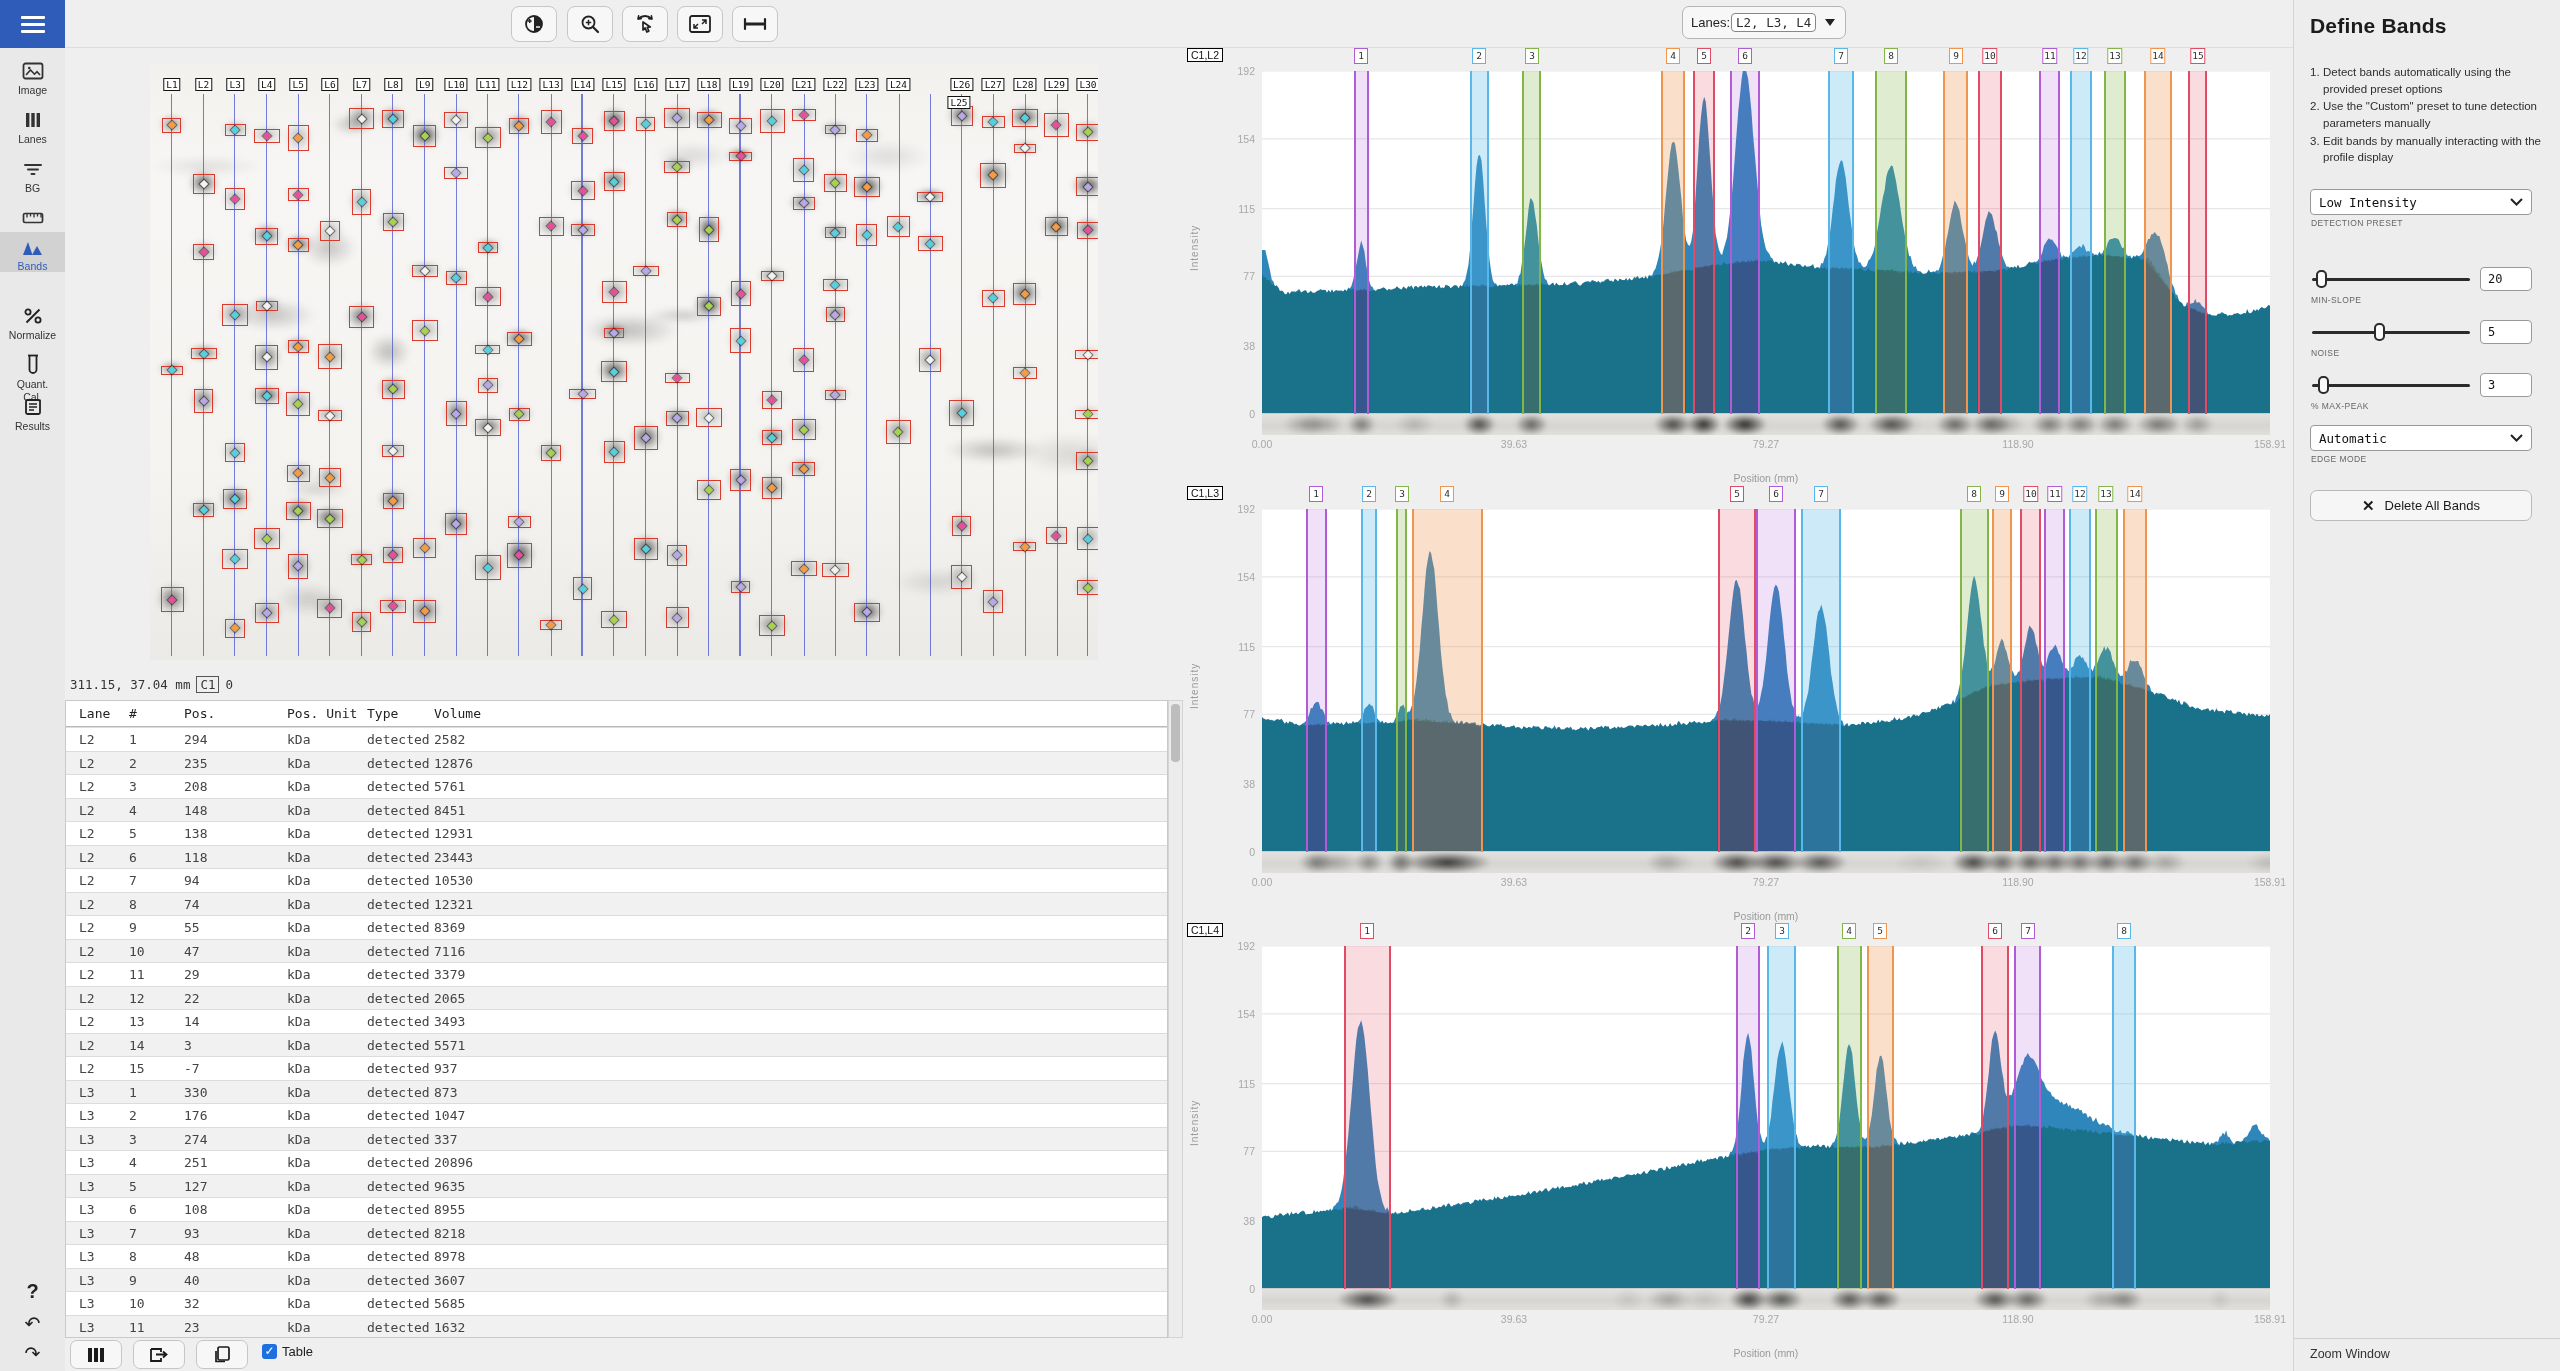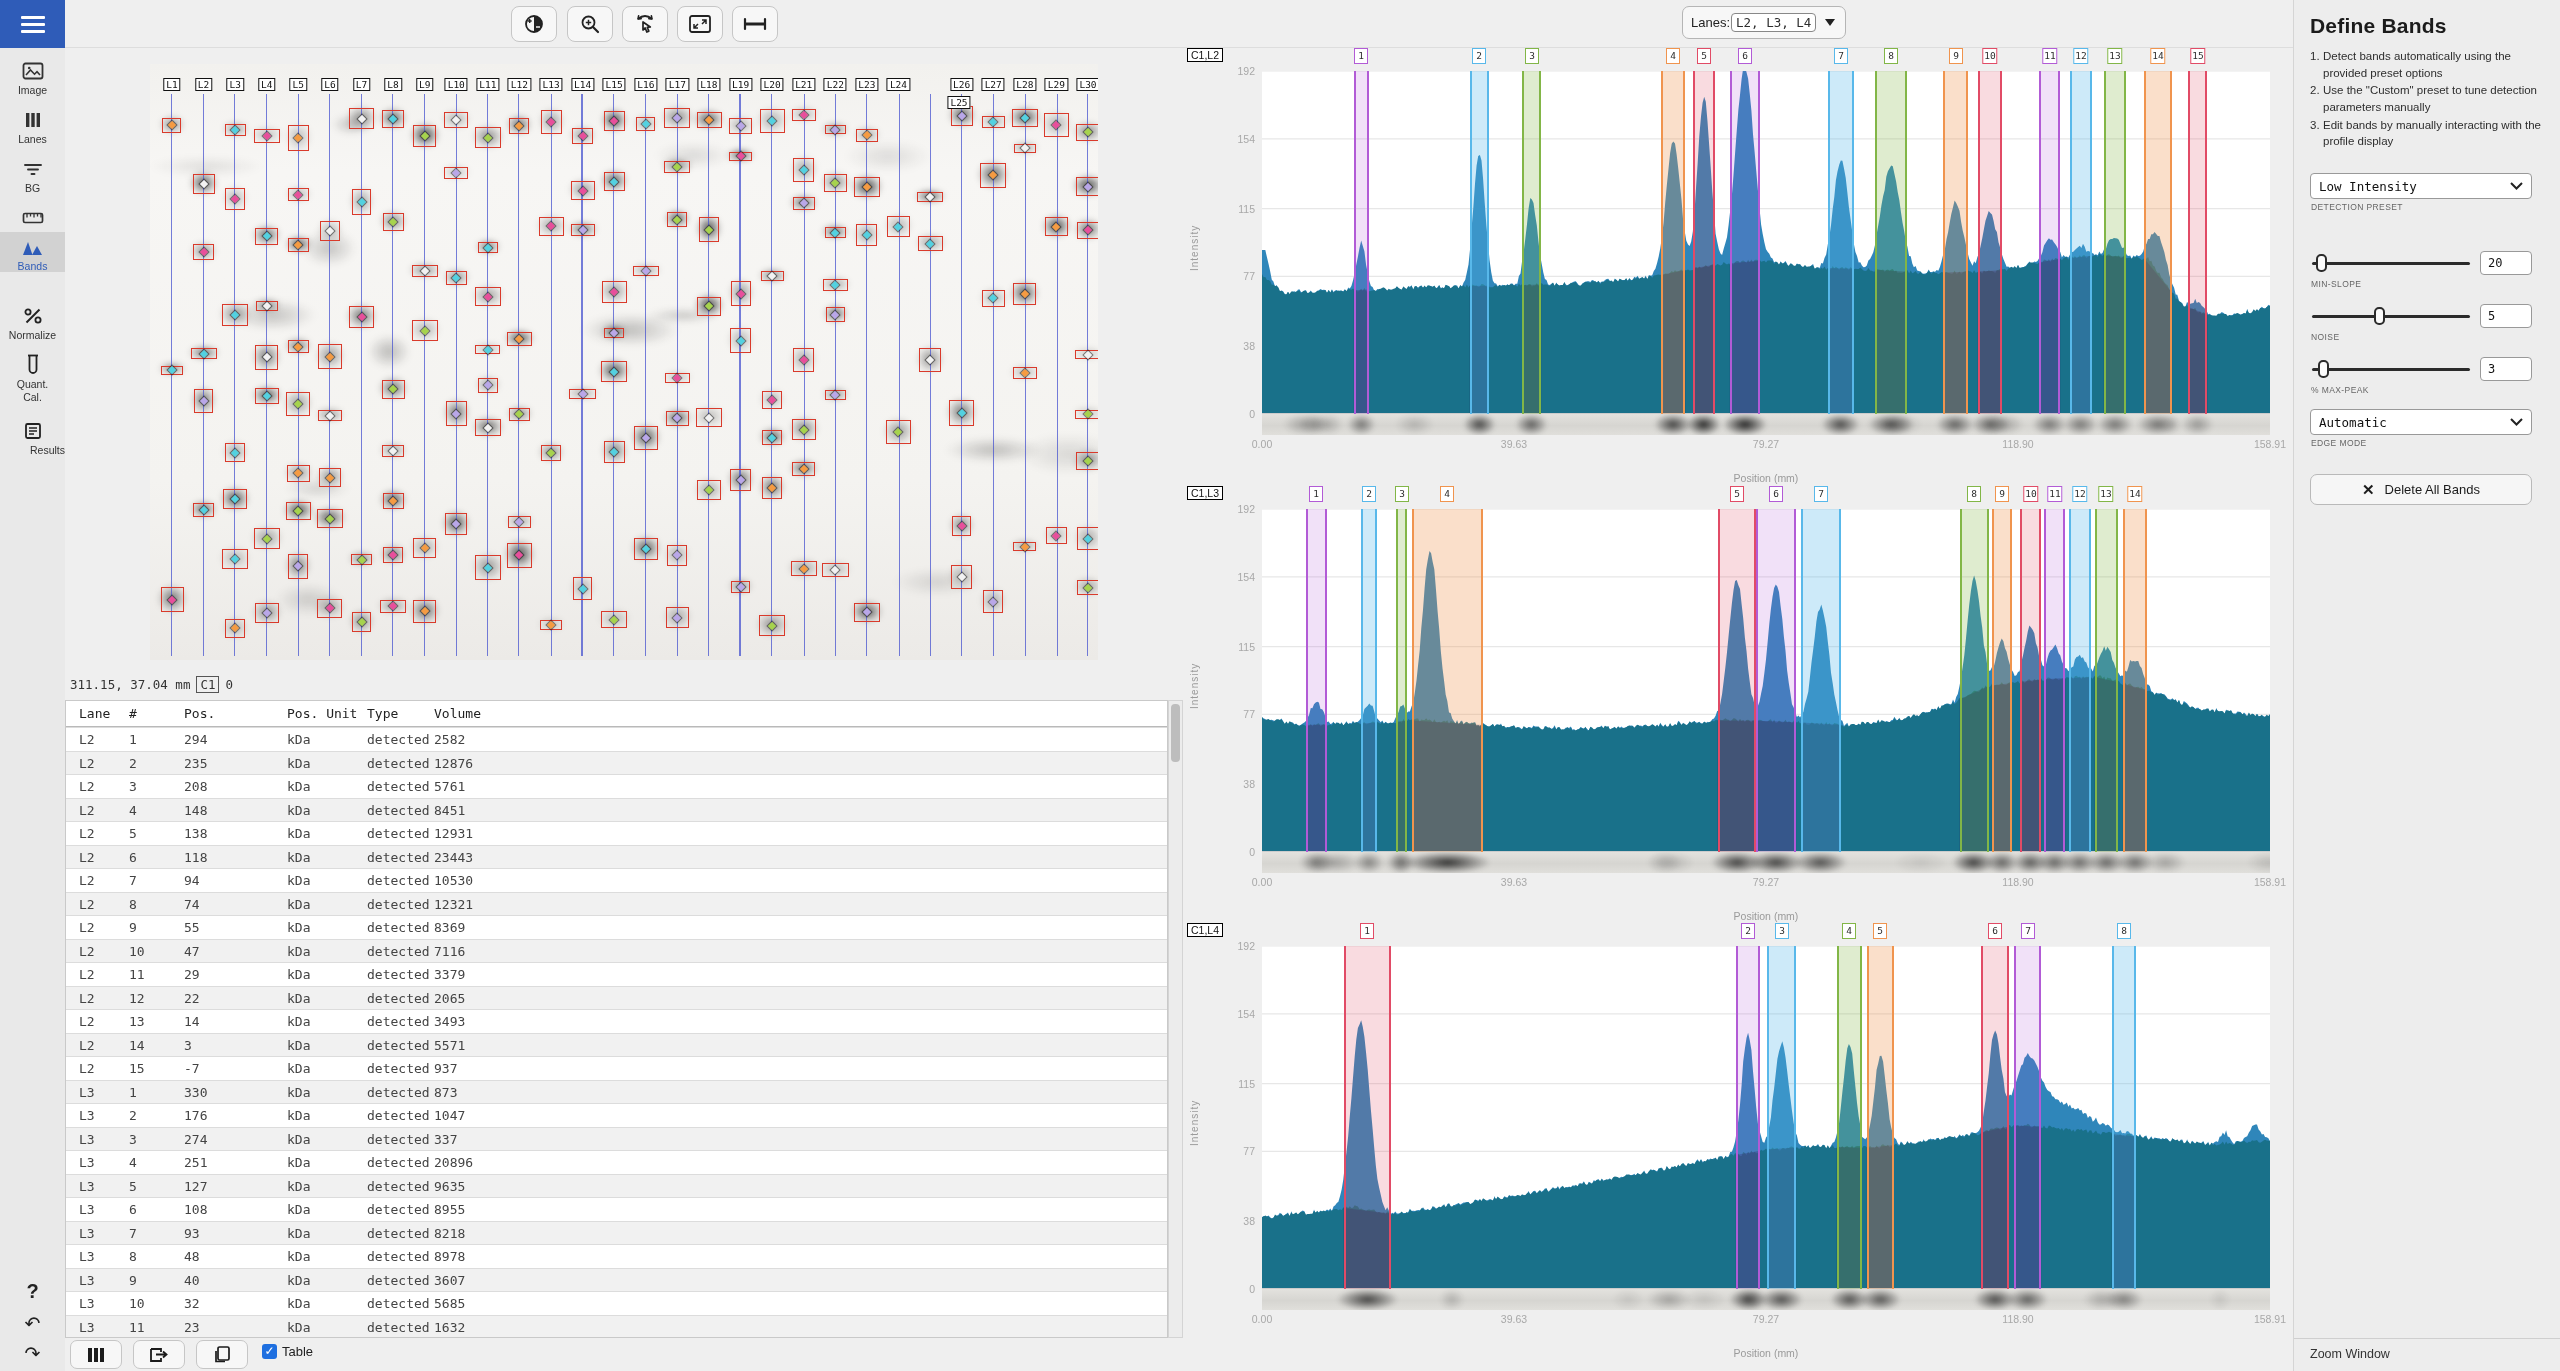--- a/index.html
+++ b/index.html
@@ -82,21 +82,21 @@
     transform:rotate(-90deg); transform-origin:left top; }
   .gstrip { position:absolute; left:77px; width:1008px; height:21px;
     background:linear-gradient(180deg,#e3e2de,#d6d5d1 55%, #e0dfdb); overflow:hidden; }
   .gsm { position:absolute; top:0; height:100%; filter:blur(2px); }
   .xtick { position:absolute; width:84px; text-align:center; font-size:10.5px; color:#a8a8a8; }
   .xlab { position:absolute; left:77px; width:1008px; text-align:center; font-size:10.5px; color:#9a9a9a; }
 
   
   #rpanel { position:absolute; left:2293px; top:0; width:267px; height:1371px; background:#ededed;
     border-left:1px solid #d5d5d5; padding:14px 16px; }
-  #rp-title { font-size:21px; font-weight:600; color:#1b1b1b; letter-spacing:.2px; margin-bottom:10px; }
+  #rp-title { font-size:21px; font-weight:600; color:#1b1b1b; letter-spacing:.2px; margin-bottom:26px; }
   #rp-list { list-style:none; font-size:11.5px; line-height:1.45; color:#2e2e2e; }
   #rp-list li { display:flex; margin-bottom:1px; }
   #rp-list li .num { width:13px; flex:0 0 13px; }
   .sel { width:222px; height:26px; background:#fff; border:1px solid #999; border-radius:4px;
     display:flex; align-items:center; justify-content:space-between; padding:0 8px; cursor:pointer;
     font-family:"DejaVu Sans Mono", monospace; font-size:12.5px; color:#111; }
   .minilab { font-size:8.5px; color:#666; letter-spacing:.4px; margin:3px 0 14px 1px; }
   .srow { position:relative; width:222px; height:26px; }
   .strack { position:absolute; left:2px; right:62px; top:12px; height:2.5px; background:#2b2b2b; border-radius:2px; }
   .sthumb { position:absolute; top:4px; width:11px; height:18px; background:#fbfbfb; border:2.5px solid #2b2b2b;
@@ -182,21 +182,21 @@
         <div class="side-item" style="top: 350px; height: 58px;">
           <div class="ic">
             <svg width="12" height="22" viewBox="0 0 12 22">
               <path d="M2.5 1.5 v14 a3.5 3.5 0 0 0 7 0 v-14" fill="none" stroke="#222" stroke-width="1.8"></path>
               <path d="M1 1.5 h10" stroke="#222" stroke-width="1.8"></path>
             </svg>
           </div>
           <div class="lb">Quant.
 Cal.</div>
         </div>
-        <div class="side-item" style="top: 416px; height: 46px; text-align: right;">
+        <div class="side-item" style="top: 392px; height: 46px;">
           <div class="ic">
             <svg width="18" height="18" viewBox="0 0 18 18">
               <rect x="2" y="2" width="14" height="14" rx="1.5" fill="none" stroke="#222" stroke-width="1.8"></rect>
               <path d="M5 6 h8 M5 9 h8 M5 12 h5" stroke="#222" stroke-width="1.5"></path>
             </svg>
           </div>
           <div class="lb">Results</div>
         </div>
       </div>
     <div class="side-foot" id="help-ic">?</div>

